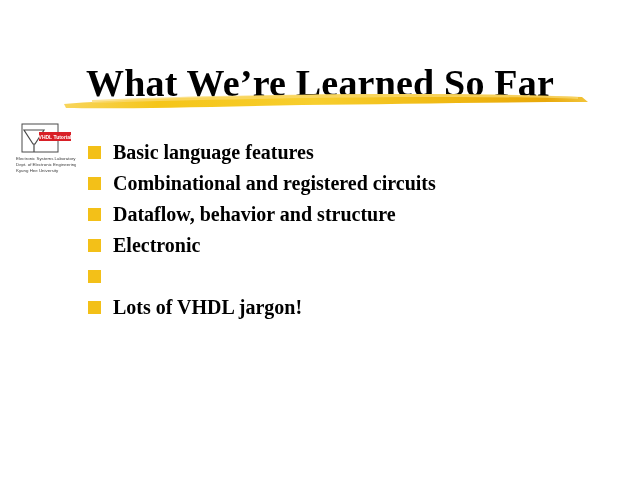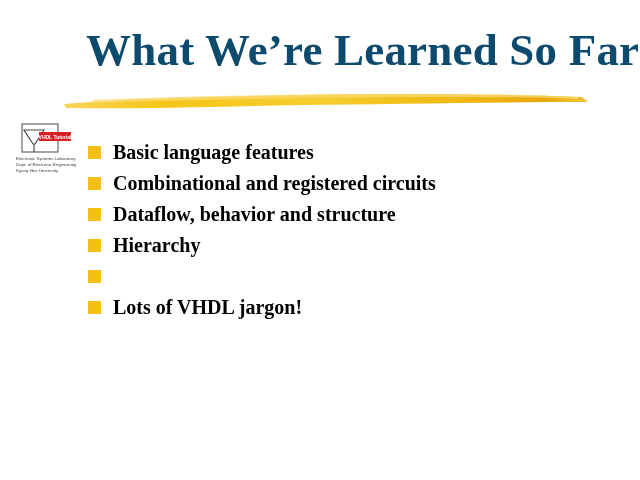--- a/index.html
+++ b/index.html
@@ -27,27 +27,27 @@
     top: 26px;
     width: 68px;
     height: 68px;
   }
   .khu-logo svg { display: block; width: 68px; height: 68px; }
 
   
   .title {
     position: absolute;
     left: 86px;
-    top: 28px;
+    top: 61px;
     width: 500px;
     font-family: "Liberation Serif", "DejaVu Serif", serif;
     font-weight: bold;
-    font-size: 45px;
+    font-size: 38px;
     line-height: 44px;
-    color: #0c4a6e;
+    color: #000000;
     letter-spacing: 0.2px;
     white-space: nowrap;
   }
 
   
   .swoosh {
     position: absolute;
     left: 62px;
     top: 88px;
     width: 528px;
@@ -147,21 +147,21 @@
     <div class="bullet-row">
       <span class="bullet-marker"></span>
       <span class="bullet-text">Combinational and registered circuits</span>
     </div>
     <div class="bullet-row">
       <span class="bullet-marker"></span>
       <span class="bullet-text">Dataflow, behavior and structure</span>
     </div>
     <div class="bullet-row">
       <span class="bullet-marker"></span>
-      <span class="bullet-text">Hierarchy</span>
+      <span class="bullet-text">Electronic</span>
     </div>
     <div class="bullet-row">
       <span class="bullet-marker"></span>
     </div>
     <div class="bullet-row">
       <span class="bullet-marker"></span>
       <span class="bullet-text">Lots of VHDL jargon!</span>
     </div>
   </div>
 

